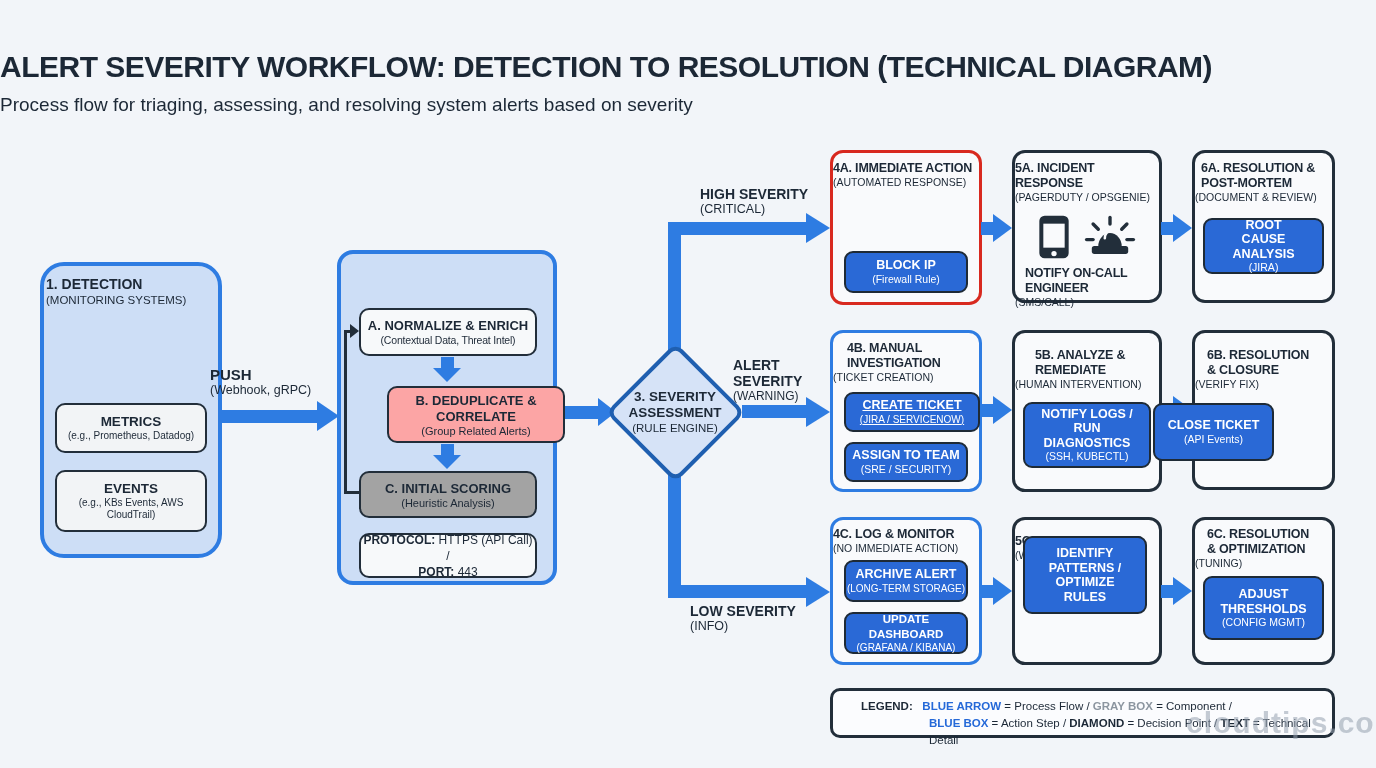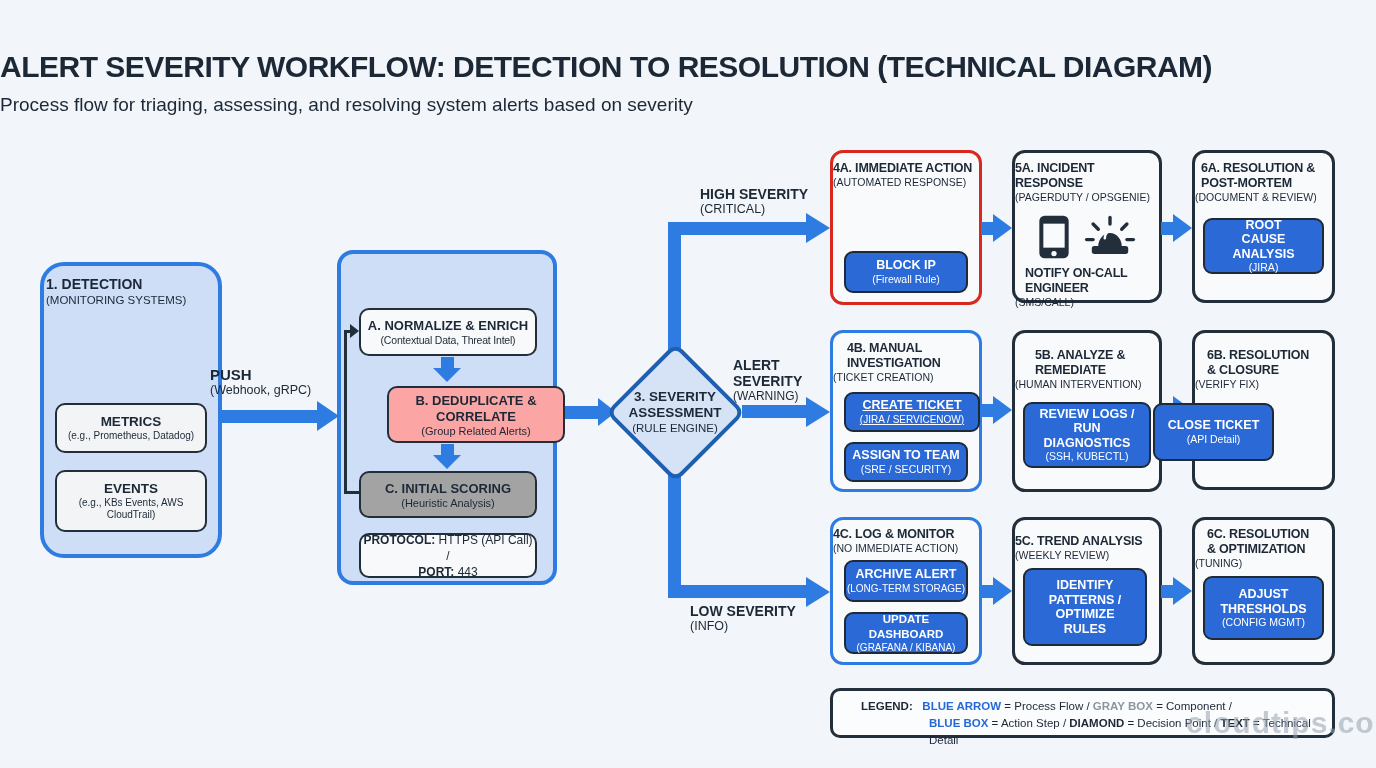--- a/index.html
+++ b/index.html
@@ -197,34 +197,34 @@
   </div>
 
   <div class="abs hbody" style="left:981px;top:404px;width:14px;height:13px;"></div>
   <div class="abs ar-sm" style="left:993px;top:396px;"></div>
 
   <div class="abs node ctr" style="left:1012px;top:330px;width:150px;height:162px;padding-top:15px;">
     <div class="nt" style="padding:0 20px;">5B. ANALYZE &amp; REMEDIATE</div>
     <div class="ns">(HUMAN INTERVENTION)</div>
   </div>
   <div class="abs chip" style="left:1023px;top:402px;width:128px;height:66px;">
-    <div class="ct" style="padding:0 6px;">REVIEW LOGS / RUN DIAGNOSTICS</div>
+    <div class="ct" style="padding:0 6px;">NOTIFY LOGS / RUN DIAGNOSTICS</div>
     <div class="cs">(SSH, KUBECTL)</div>
   </div>
 
   <div class="abs hbody" style="left:1161px;top:404px;width:14px;height:13px;"></div>
   <div class="abs ar-sm" style="left:1173px;top:396px;"></div>
 
   <div class="abs node ctr" style="left:1192px;top:330px;width:143px;height:160px;padding-top:15px;">
     <div class="nt" style="padding:0 12px;">6B. RESOLUTION &amp; CLOSURE</div>
     <div class="ns">(VERIFY FIX)</div>
   </div>
   <div class="abs chip" style="left:1141px;top:403px;width:121px;height:58px;margin-left:12px;">
     <div class="ct">CLOSE TICKET</div>
-    <div class="cs">(API Detail)</div>
+    <div class="cs">(API Events)</div>
   </div>
 
   <div class="abs node blue ctr" style="left:830px;top:517px;width:152px;height:148px;padding-top:7px;">
     <div class="nt">4C. LOG &amp; MONITOR</div>
     <div class="ns">(NO IMMEDIATE ACTION)</div>
   </div>
   <div class="abs chip" style="left:844px;top:560px;width:124px;height:42px;">
     <div class="ct">ARCHIVE ALERT</div>
     <div class="cs" style="font-size:10px;">(LONG-TERM STORAGE)</div>
   </div>
@@ -233,21 +233,21 @@
     <div class="cs" style="font-size:10px;">(GRAFANA / KIBANA)</div>
   </div>
 
   <div class="abs hbody" style="left:981px;top:585px;width:14px;height:13px;"></div>
   <div class="abs ar-sm" style="left:993px;top:577px;"></div>
 
   <div class="abs node ctr" style="left:1012px;top:517px;width:150px;height:148px;padding-top:14px;">
     <div class="nt">5C. TREND ANALYSIS</div>
     <div class="ns">(WEEKLY REVIEW)</div>
   </div>
-  <div class="abs chip" style="left:1023px;top:568px;width:124px;height:78px;">
+  <div class="abs chip" style="left:1023px;top:536px;width:124px;height:78px;">
     <div class="ct" style="padding:0 14px;">IDENTIFY PATTERNS / OPTIMIZE RULES</div>
   </div>
 
   <div class="abs hbody" style="left:1161px;top:585px;width:14px;height:13px;"></div>
   <div class="abs ar-sm" style="left:1173px;top:577px;"></div>
 
   <div class="abs node ctr" style="left:1192px;top:517px;width:143px;height:148px;padding-top:7px;">
     <div class="nt" style="padding:0 12px;">6C. RESOLUTION &amp; OPTIMIZATION</div>
     <div class="ns">(TUNING)</div>
   </div>

